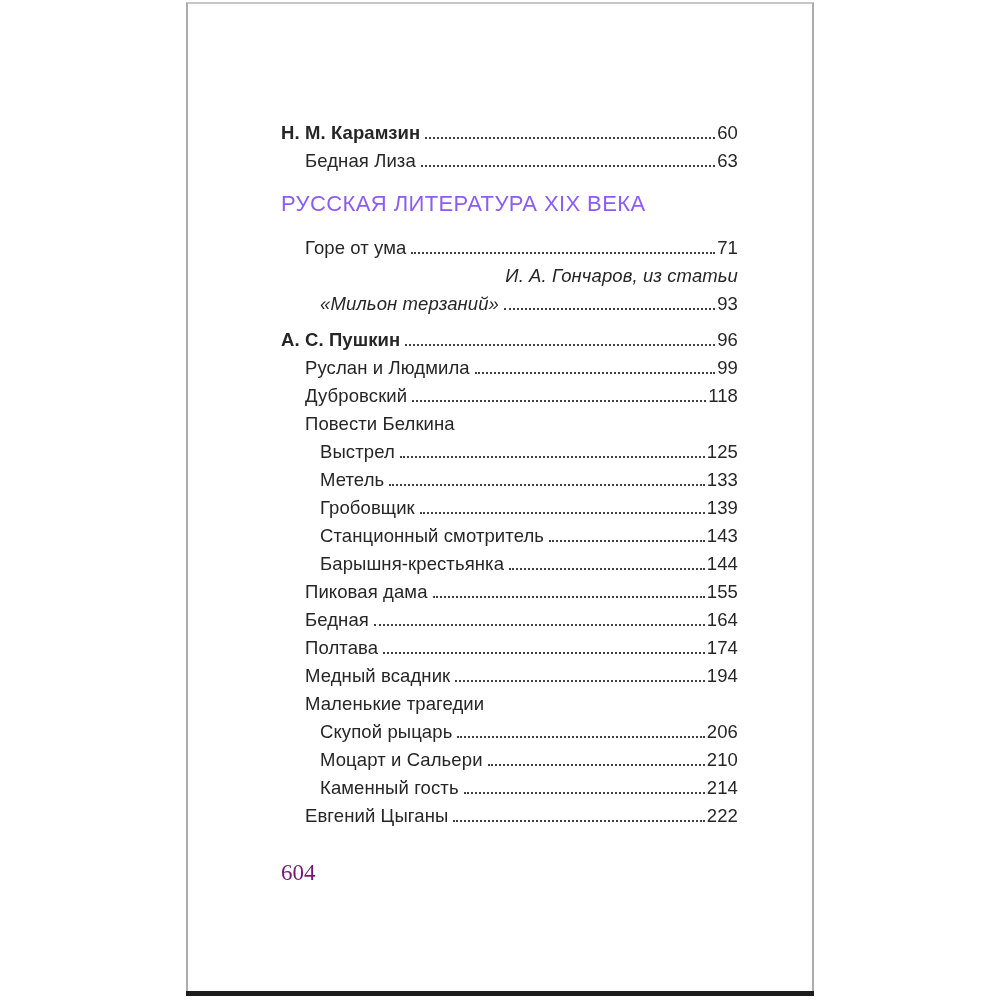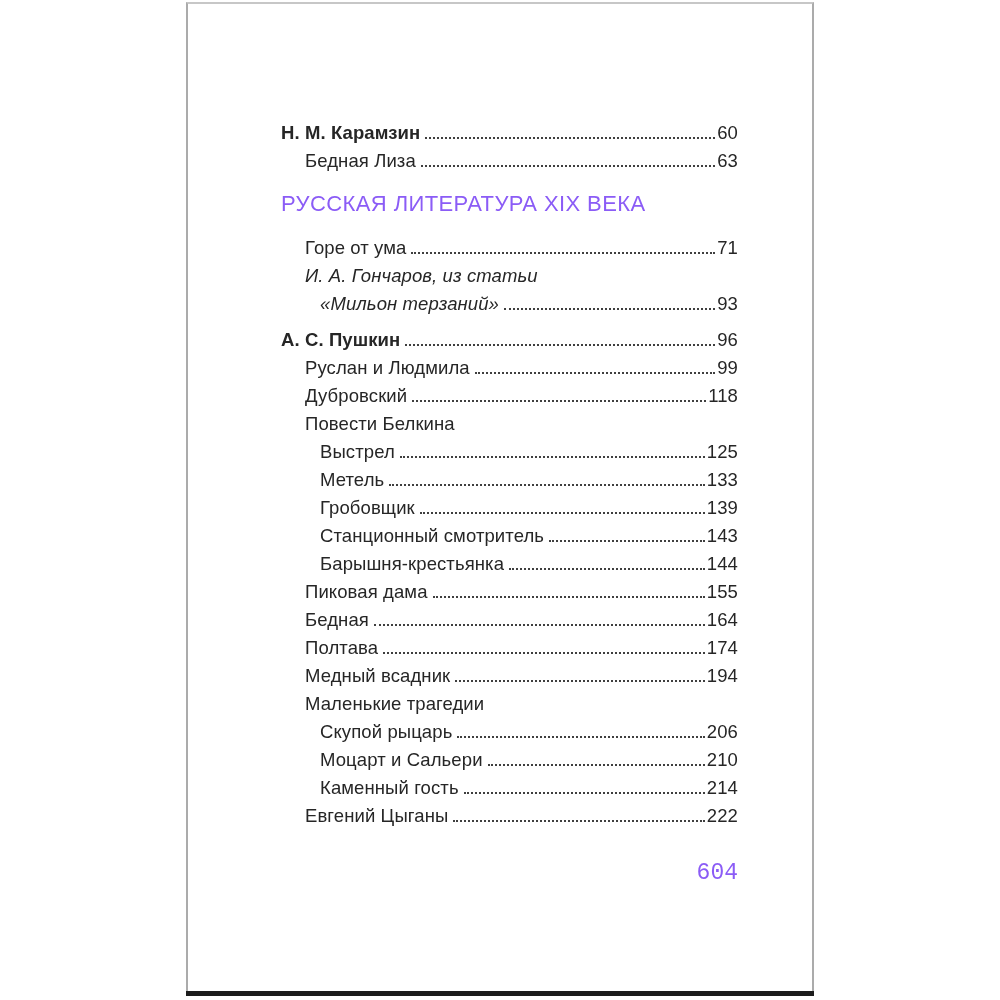--- a/index.html
+++ b/index.html
@@ -37,21 +37,21 @@
   .row{
     display:flex;
     align-items:baseline;
     font-size:18.5px;
     line-height:28px;
     color:var(--text);
     letter-spacing:0.1px;
   }
   .row .title{white-space:nowrap;}
   .row.bold .title{font-weight:700;}
-  .row.italic{font-style:italic;}
+  .row.italic{font-style:italic;justify-content:flex-end;}
   .indent-1{padding-left:24px;}
   .indent-2{padding-left:39px;}
   .gap-before{margin-top:8px;}
   .leader{
     flex:1 1 auto;
     min-width:12px;
     border-bottom:2px dotted var(--dots);
     margin:0 2px 4px 5px;
   }
   .page-num{
@@ -62,24 +62,24 @@
   .section-header{
     font-size:22px;
     line-height:30px;
     margin:14px 0 15px 0;
     letter-spacing:0.4px;
     color:#8b5cf6;
     white-space:nowrap;
   }
   .folio{
     margin-top:30px;
-    text-align:right;
-    font-family:Liberation Mono, monospace;
+    text-align:left;
+    font-family:Liberation Serif, serif;
     font-size:23px;
-    color:#8b5cf6;
+    color:#701a75;
   }
 </style>
 </head>
 <body>
 
 <div class="page-sheet">
   <div class="toc-content">
     <div id="toc-list">
         <div class="row indent-0 bold">
           <span class="title">Н. М. Карамзин</span>

